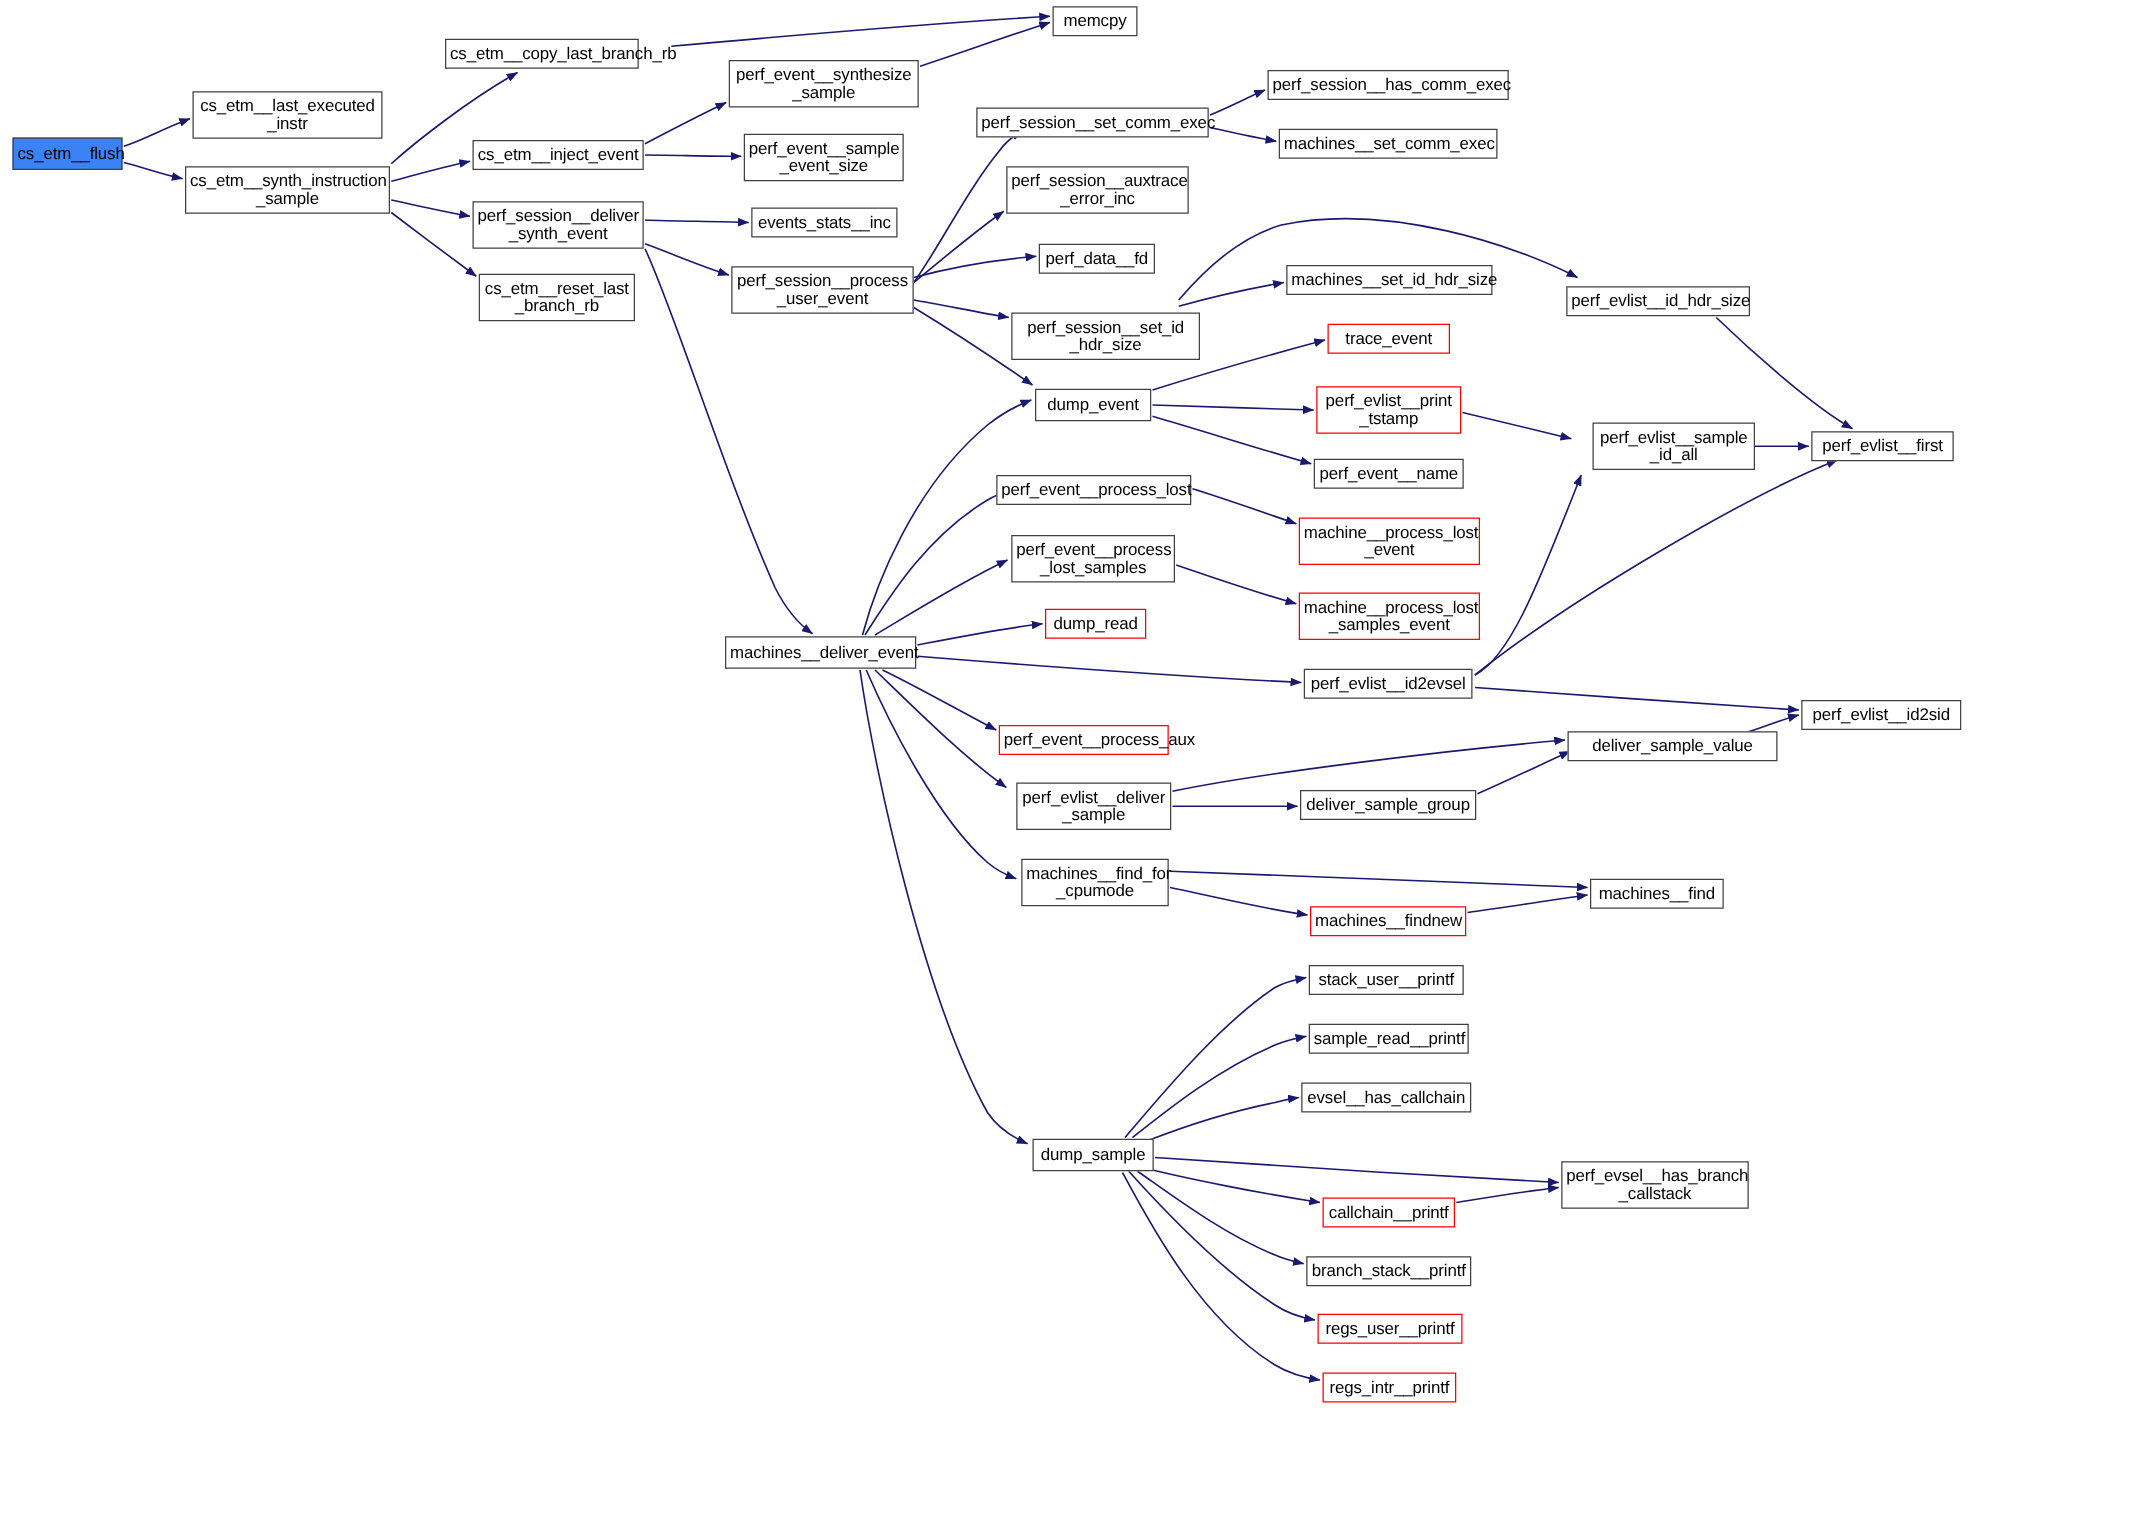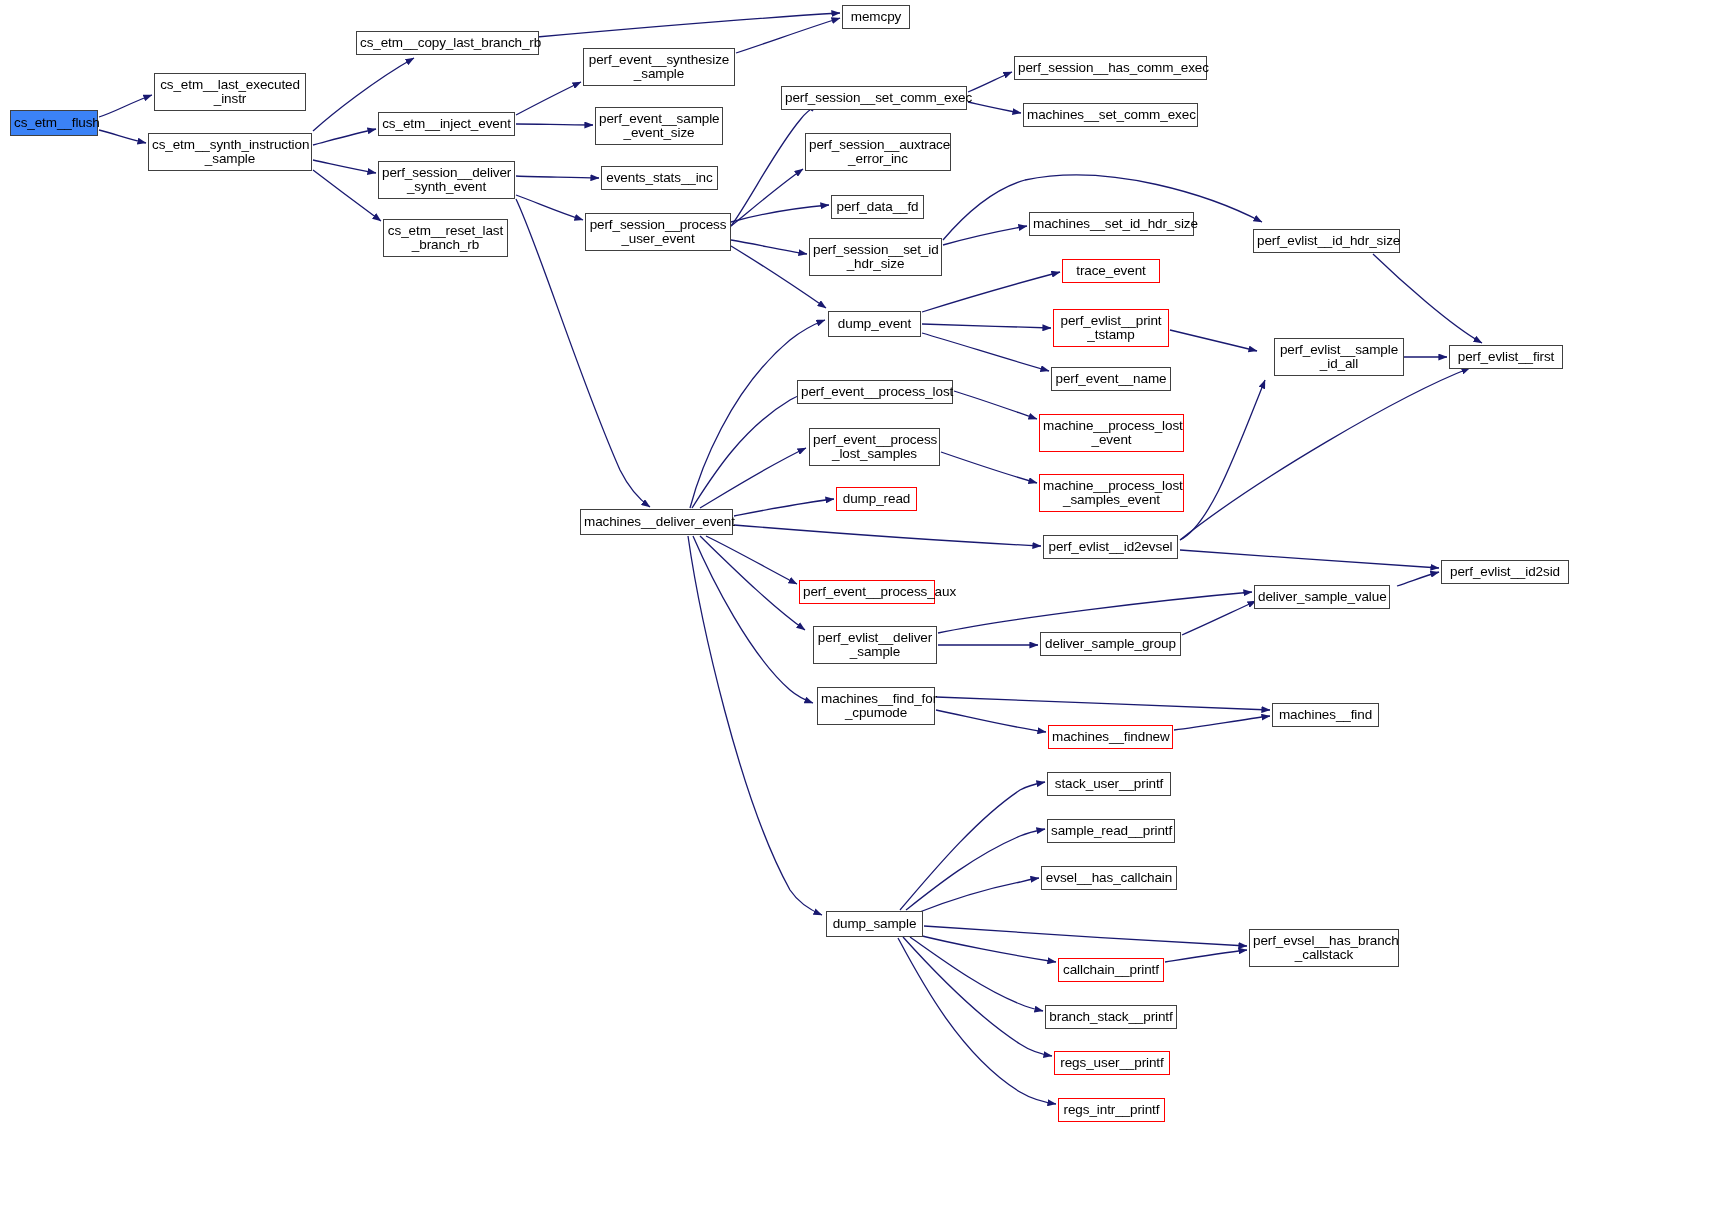--- a/index.html
+++ b/index.html
@@ -123,39 +123,39 @@
         <path d="M 898,938 C 920,979 960,1055 1020,1092 C 1030,1098 1042,1102 1056,1104" marker-end="url(#arrow)"></path>
         <path d="M 1165,962 C 1190,958 1220,953 1247,950" marker-end="url(#arrow)"></path>
       </g>
   </svg>
   <div id="node-layer">
       <div class="node root" style="left: 10px; top: 110px; width: 88px; height: 26px;"><span>cs_etm__flush</span></div>
       <div class="node" style="left: 154px; top: 73px; width: 152px; height: 38px;"><span>cs_etm__last_executed
 _instr</span></div>
       <div class="node" style="left: 148px; top: 133px; width: 164px; height: 38px;"><span>cs_etm__synth_instruction
 _sample</span></div>
-      <div class="node" style="left: 356px; top: 31px; width: 183px; height: 24px;"><span>cs_etm__copy_last_branch_rb</span></div>
+      <div class="node" style="left: 356px; top: 31px; width: 155px; height: 24px;"><span>cs_etm__copy_last_branch_rb</span></div>
       <div class="node" style="left: 378px; top: 112px; width: 137px; height: 24px; justify-content: center;"><span>cs_etm__inject_event</span></div>
       <div class="node" style="left: 378px; top: 161px; width: 137px; height: 38px;"><span>perf_session__deliver
 _synth_event</span></div>
       <div class="node" style="left: 383px; top: 219px; width: 125px; height: 38px;"><span>cs_etm__reset_last
 _branch_rb</span></div>
       <div class="node" style="left: 842px; top: 5px; width: 68px; height: 24px;"><span>memcpy</span></div>
       <div class="node" style="left: 583px; top: 48px; width: 152px; height: 38px;"><span>perf_event__synthesize
 _sample</span></div>
       <div class="node" style="left: 595px; top: 107px; width: 128px; height: 38px;"><span>perf_event__sample
 _event_size</span></div>
       <div class="node" style="left: 601px; top: 166px; width: 117px; height: 24px;"><span>events_stats__inc</span></div>
       <div class="node" style="left: 585px; top: 213px; width: 146px; height: 38px;"><span>perf_session__process
 _user_event</span></div>
       <div class="node" style="left: 781px; top: 86px; width: 186px; height: 24px;"><span>perf_session__set_comm_exec</span></div>
       <div class="node" style="left: 805px; top: 133px; width: 146px; height: 38px;"><span>perf_session__auxtrace
 _error_inc</span></div>
       <div class="node" style="left: 831px; top: 195px; width: 93px; height: 24px; text-align: center;"><span>perf_data__fd</span></div>
-      <div class="node" style="left: 809px; top: 238px; width: 133px; height: 38px;"><span>perf_session__set_id
+      <div class="node" style="left: 809px; top: 250px; width: 151px; height: 38px;"><span>perf_session__set_id
 _hdr_size</span></div>
       <div class="node" style="left: 1014px; top: 56px; width: 193px; height: 24px;"><span>perf_session__has_comm_exec</span></div>
       <div class="node" style="left: 1023px; top: 103px; width: 175px; height: 24px;"><span>machines__set_comm_exec</span></div>
       <div class="node" style="left: 1029px; top: 212px; width: 165px; height: 24px;"><span>machines__set_id_hdr_size</span></div>
       <div class="node" style="left: 1253px; top: 229px; width: 147px; height: 24px;"><span>perf_evlist__id_hdr_size</span></div>
       <div class="node red" style="left: 1062px; top: 259px; width: 98px; height: 24px;"><span>trace_event</span></div>
       <div class="node red" style="left: 1053px; top: 309px; width: 116px; height: 38px;"><span>perf_evlist__print
 _tstamp</span></div>
       <div class="node" style="left: 1051px; top: 367px; width: 120px; height: 24px;"><span>perf_event__name</span></div>
       <div class="node" style="left: 828px; top: 311px; width: 93px; height: 26px;"><span>dump_event</span></div>
@@ -167,21 +167,21 @@
 _event</span></div>
       <div class="node" style="left: 809px; top: 428px; width: 131px; height: 38px;"><span>perf_event__process
 _lost_samples</span></div>
       <div class="node red" style="left: 1039px; top: 474px; width: 145px; height: 38px;"><span>machine__process_lost
 _samples_event</span></div>
       <div class="node red" style="left: 836px; top: 487px; width: 81px; height: 24px;"><span>dump_read</span></div>
       <div class="node" style="left: 580px; top: 509px; width: 153px; height: 26px;"><span>machines__deliver_event</span></div>
       <div class="node" style="left: 1043px; top: 535px; width: 135px; height: 24px; align-items: center;"><span>perf_evlist__id2evsel</span></div>
       <div class="node" style="left: 1441px; top: 560px; width: 128px; height: 24px;"><span>perf_evlist__id2sid</span></div>
       <div class="node red" style="left: 799px; top: 580px; width: 136px; height: 24px;"><span>perf_event__process_aux</span></div>
-      <div class="node" style="left: 1254px; top: 585px; width: 136px; height: 24px; justify-content: center;"><span>deliver_sample_value</span></div>
+      <div class="node" style="left: 1254px; top: 585px; width: 168px; height: 24px; justify-content: center;"><span>deliver_sample_value</span></div>
       <div class="node" style="left: 813px; top: 626px; width: 124px; height: 38px;"><span>perf_evlist__deliver
 _sample</span></div>
       <div class="node" style="left: 1040px; top: 632px; width: 141px; height: 24px;"><span>deliver_sample_group</span></div>
       <div class="node" style="left: 817px; top: 687px; width: 118px; height: 38px;"><span>machines__find_for
 _cpumode</span></div>
       <div class="node" style="left: 1272px; top: 703px; width: 107px; height: 24px;"><span>machines__find</span></div>
       <div class="node red" style="left: 1048px; top: 725px; width: 125px; height: 24px;"><span>machines__findnew</span></div>
       <div class="node" style="left: 1047px; top: 772px; width: 124px; height: 24px;"><span>stack_user__printf</span></div>
       <div class="node" style="left: 1047px; top: 819px; width: 128px; height: 24px;"><span>sample_read__printf</span></div>
       <div class="node" style="left: 1041px; top: 866px; width: 136px; height: 24px;"><span>evsel__has_callchain</span></div>

